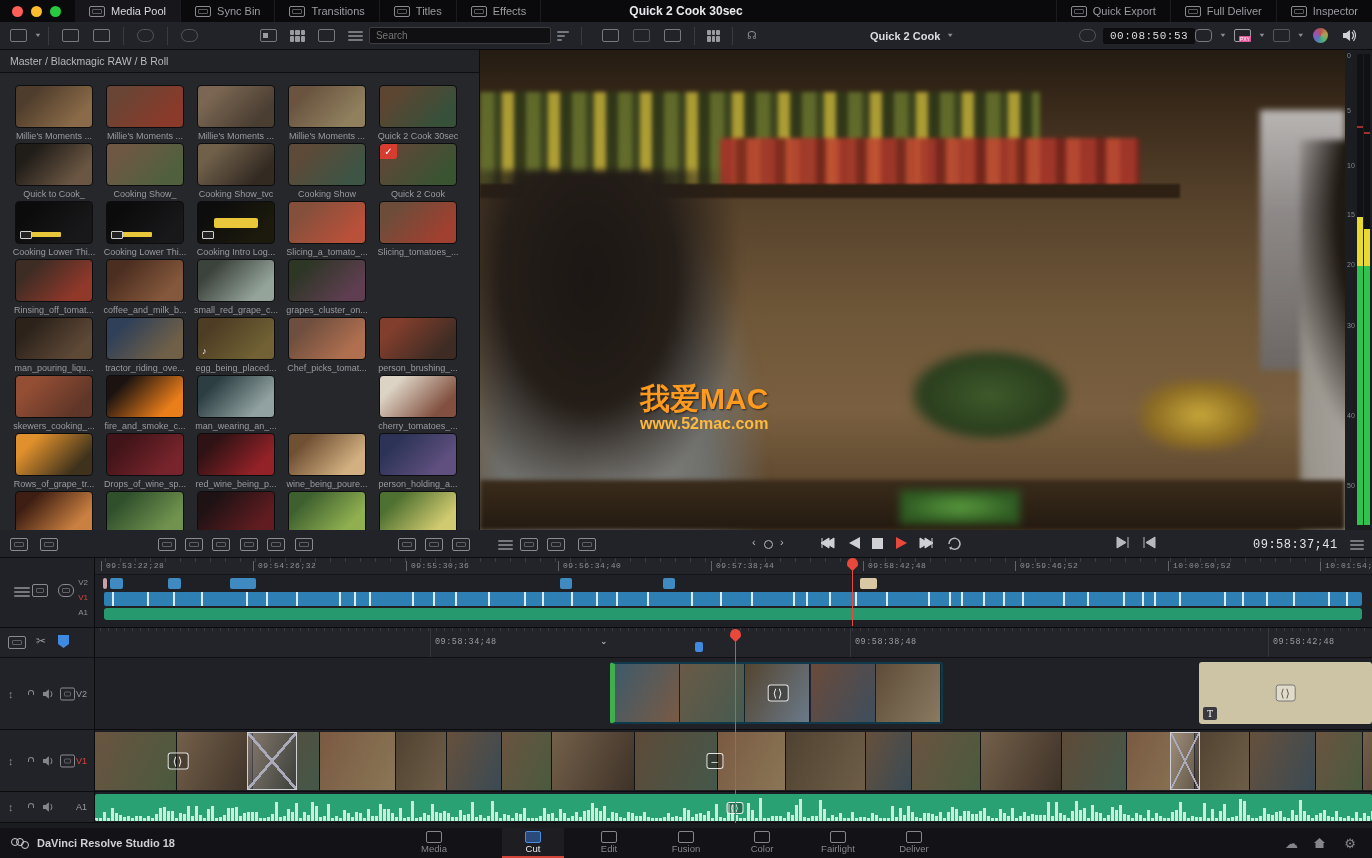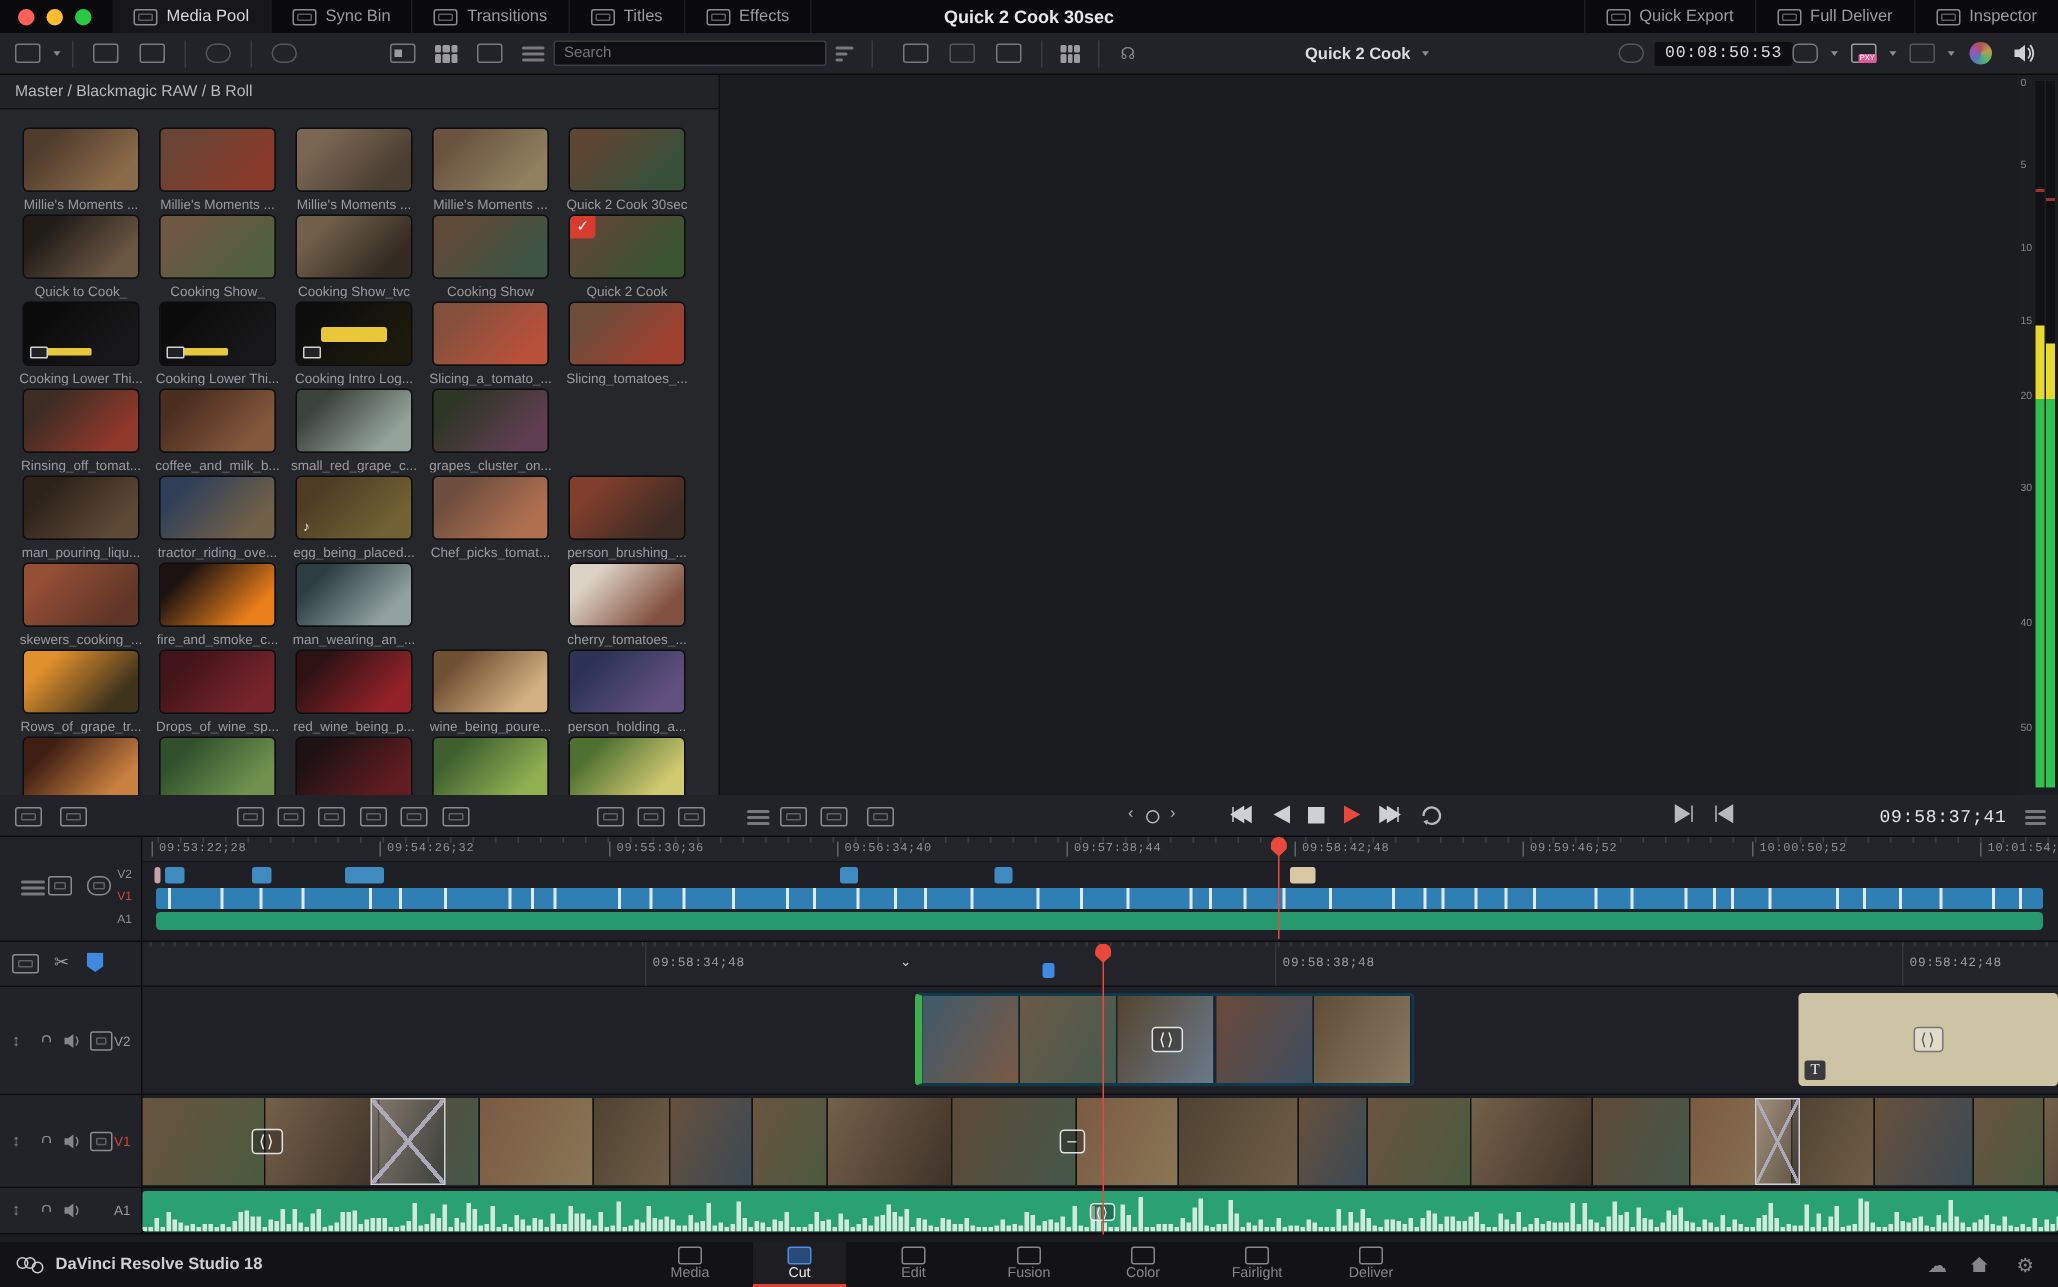--- a/index.html
+++ b/index.html
@@ -372,20 +372,43 @@
       <div class="mcell" style="left: 282px; top: 418px;">
         <div class="mthumb" style="background: linear-gradient(135deg, rgb(62, 96, 47) 20%, rgb(144, 176, 80) 80%);"></div>
         <div class="mlabel"></div>
       </div>
       <div class="mcell" style="left: 373px; top: 418px;">
         <div class="mthumb" style="background: linear-gradient(135deg, rgb(78, 112, 48) 20%, rgb(208, 202, 112) 80%);"></div>
         <div class="mlabel"></div>
       </div>
     </div>
 
+  <div id="viewer" class="abs">
+    <div class="v-layer" style="left:0;top:0;width:865px;height:480px;background:linear-gradient(180deg,#241b12 0%,#3a2a1a 12%,#54402a 30%,#6e5638 55%,#7a6040 75%,#4e3a26 100%);"></div>
+
+    <div class="v-layer" style="left:0;top:42px;width:560px;height:95px;background:repeating-linear-gradient(90deg,#6a7a2e 0 14px,#3c4a1e 14px 22px,#c8b83a 22px 34px,#2e3a18 34px 46px);filter:blur(2px);opacity:.8;"></div>
+    <div class="v-layer" style="left:240px;top:88px;width:420px;height:52px;background:repeating-linear-gradient(90deg,#a8362a 0 16px,#7a241c 16px 26px,#c04a32 26px 40px);filter:blur(2px);opacity:.9;border-radius:4px;"></div>
+    <div class="v-layer" style="left:0;top:134px;width:700px;height:14px;background:#2e2114;filter:blur(1px);"></div>
+
+    <div class="v-layer" style="left:780px;top:60px;width:85px;height:260px;background:linear-gradient(180deg,#d8d8da,#9a9a9e 40%,#6a6a6e);filter:blur(3px);opacity:.8;"></div>
+
+    <div class="v-layer" style="left:430px;top:300px;width:160px;height:90px;background:radial-gradient(ellipse at center,#3e5a2a 0%,#2a3e1e 60%,transparent 75%);filter:blur(4px);"></div>
+    <div class="v-layer" style="left:660px;top:330px;width:120px;height:70px;background:radial-gradient(ellipse at center,#c8a83a 0%,#8a6a22 60%,transparent 80%);filter:blur(5px);"></div>
+
+    <div class="v-layer" style="left:-40px;top:120px;width:330px;height:380px;background:radial-gradient(ellipse at 45% 28%,#1c1714 0%,#241d18 34%,transparent 60%),radial-gradient(ellipse at 50% 80%,#8a8a86 0%,#6e6e6a 45%,transparent 70%);filter:blur(3px);"></div>
+
+    <div class="v-layer" style="left:820px;top:90px;width:260px;height:420px;background:radial-gradient(ellipse at 40% 18%,#2a221c 0%,#1e1812 30%,transparent 52%),radial-gradient(ellipse at 42% 66%,#b8b4ae 0%,#9a968e 48%,transparent 72%);filter:blur(3px);"></div>
+
+    <div class="v-layer" style="left:0;top:430px;width:865px;height:50px;background:linear-gradient(180deg,#3a2c1c,#241a10);filter:blur(2px);"></div>
+    <div class="v-layer" style="left:420px;top:440px;width:120px;height:34px;background:radial-gradient(ellipse,#5a9a3e,#2e5a22 70%);filter:blur(4px);"></div>
+    <div id="watermark">
+      <div id="wm1">我爱MAC</div>
+      <div id="wm2">www.52mac.com</div>
+    </div>
+  </div>
 
   <div id="meters" class="abs">
       <span class="mscale" style="top: 2px;">0</span>
       <span class="mscale" style="top: 57px;">5</span>
       <span class="mscale" style="top: 112px;">10</span>
       <span class="mscale" style="top: 161px;">15</span>
       <span class="mscale" style="top: 211px;">20</span>
       <span class="mscale" style="top: 272px;">30</span>
       <span class="mscale" style="top: 362px;">40</span>
       <span class="mscale" style="top: 432px;">50</span>
@@ -1209,21 +1232,21 @@
   </div>
 
   <div id="bottombar" class="abs">
     <span id="dv-logo">
         <i></i>
         <i></i>
         <i style="margin-top:3px"></i>
       </span>
     <span style="color:#cfcfd4;font-size:11px;font-weight:bold;">DaVinci Resolve Studio 18</span>
     <div id="page-tabs">
-        <div class="page-tab" style="left: 429px;">
+        <div class="page-tab" style="left: 403px;">
           <div class="pico"></div>
           <div>Media</div>
         </div>
         <div class="page-tab active" style="left: 502px;">
           <div class="pico"></div>
           <div>Cut</div>
         </div>
         <div class="page-tab" style="left: 578px;">
           <div class="pico"></div>
           <div>Edit</div>

